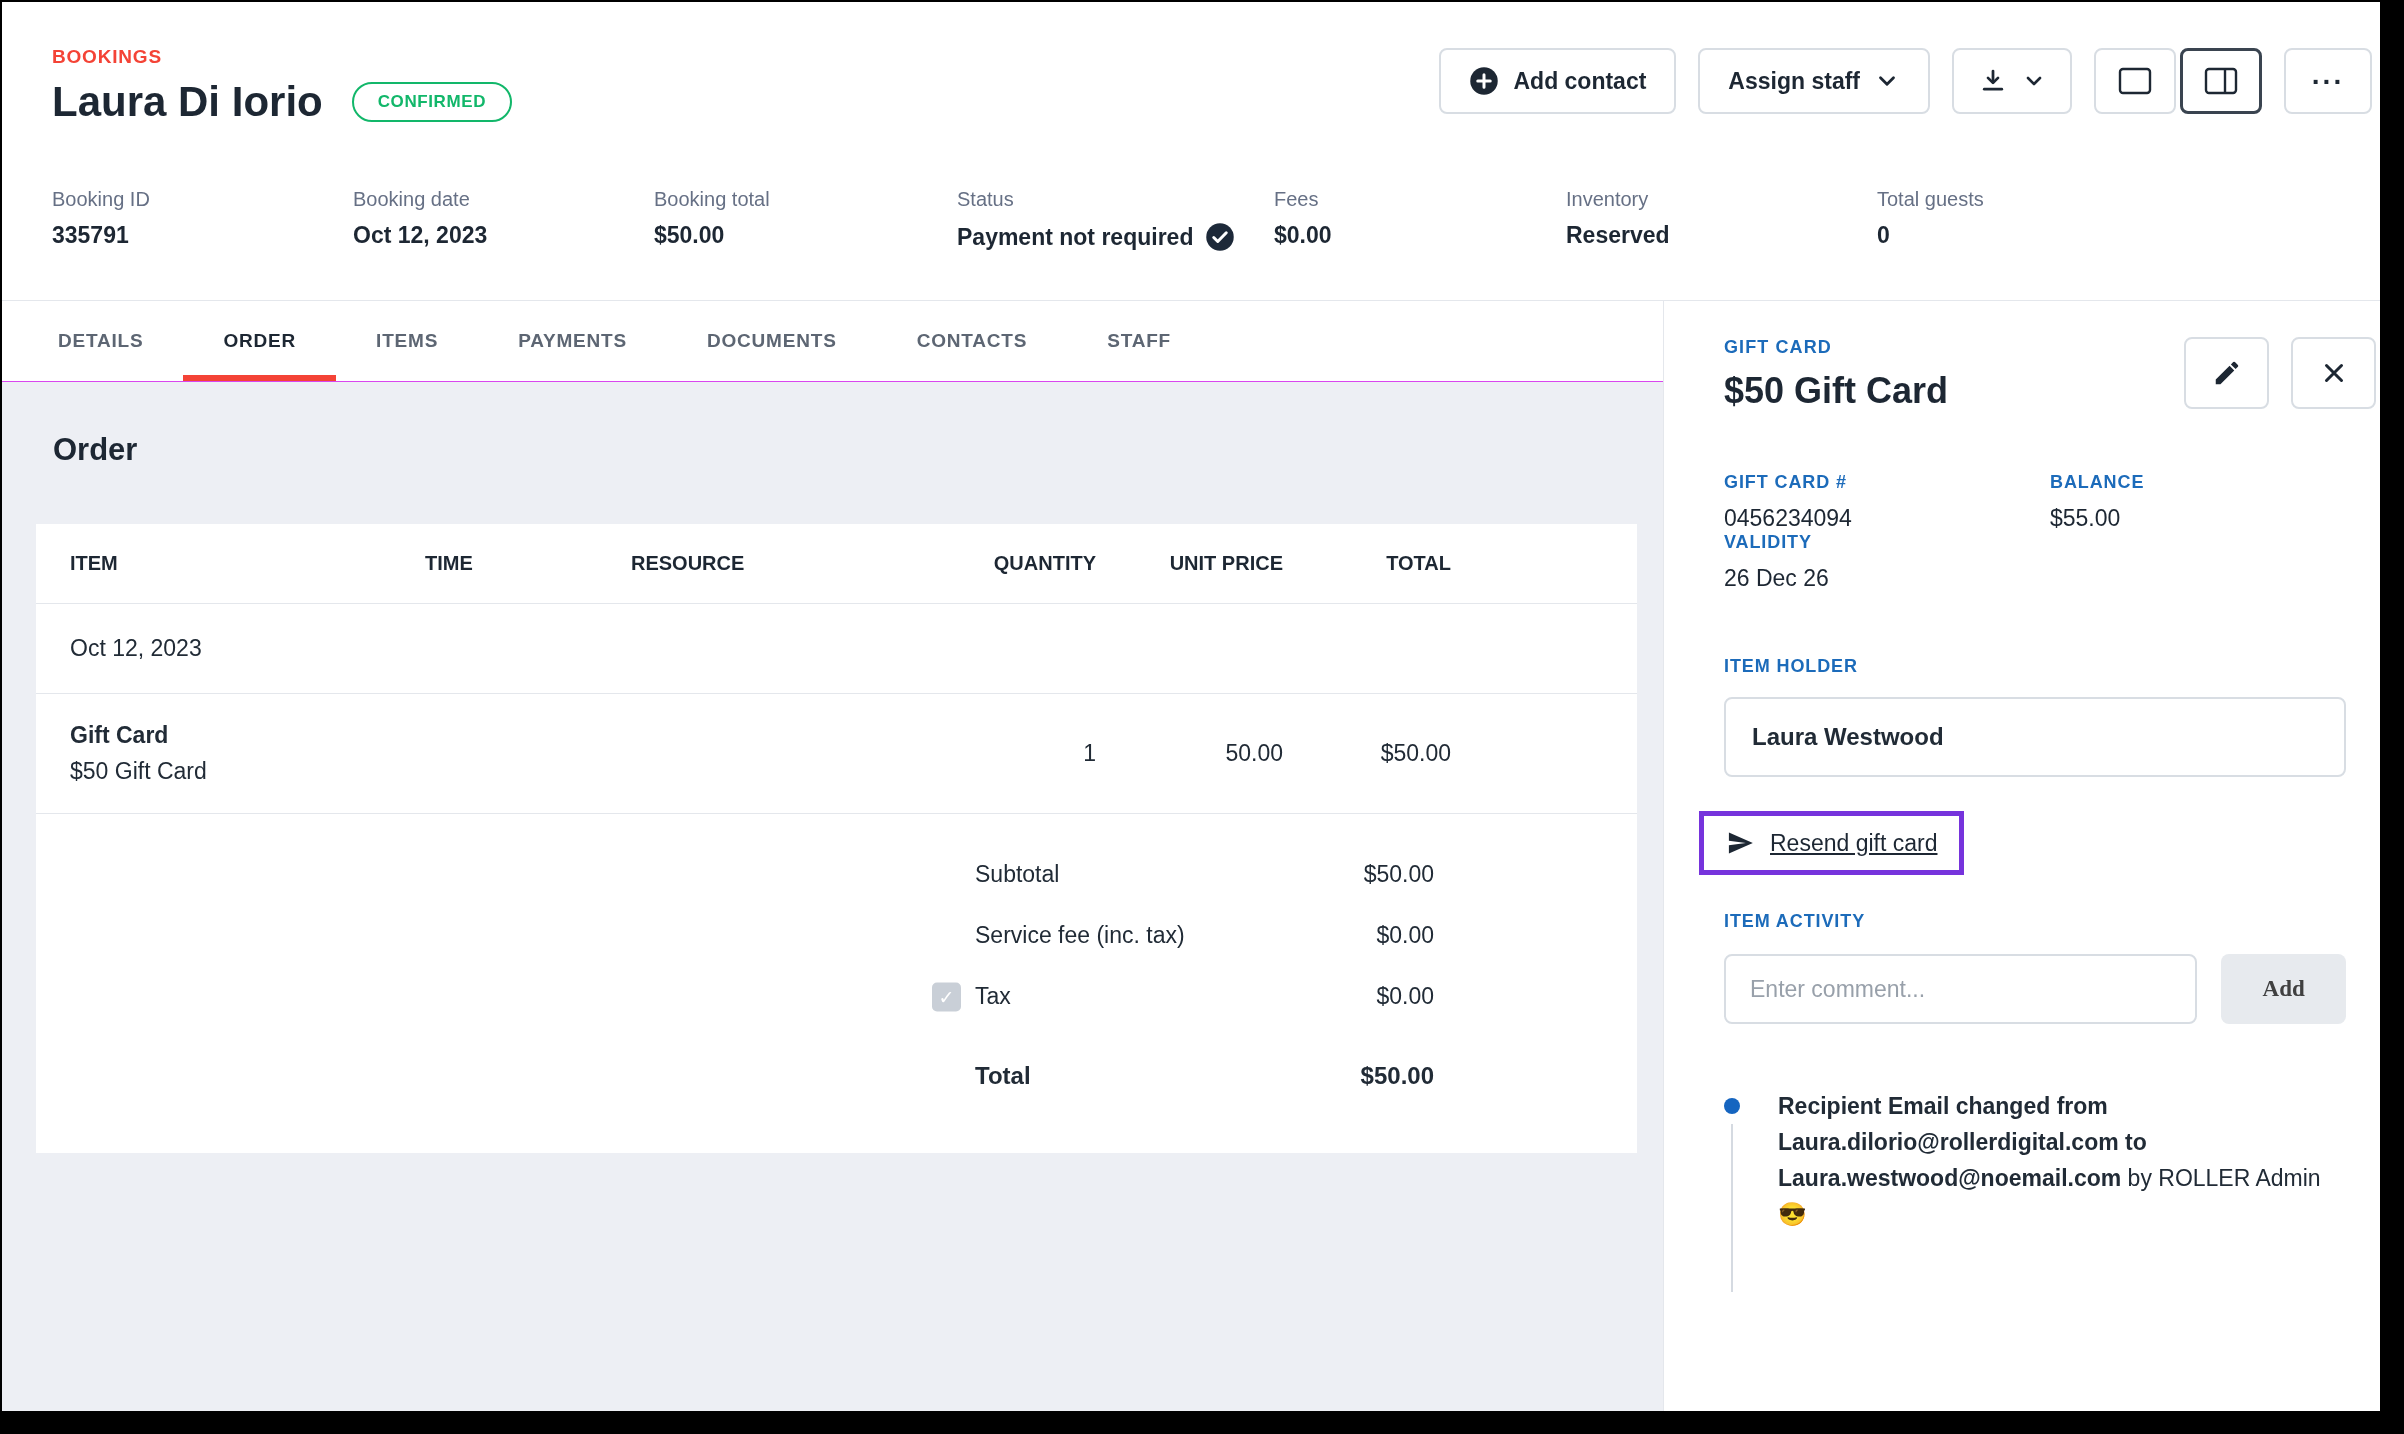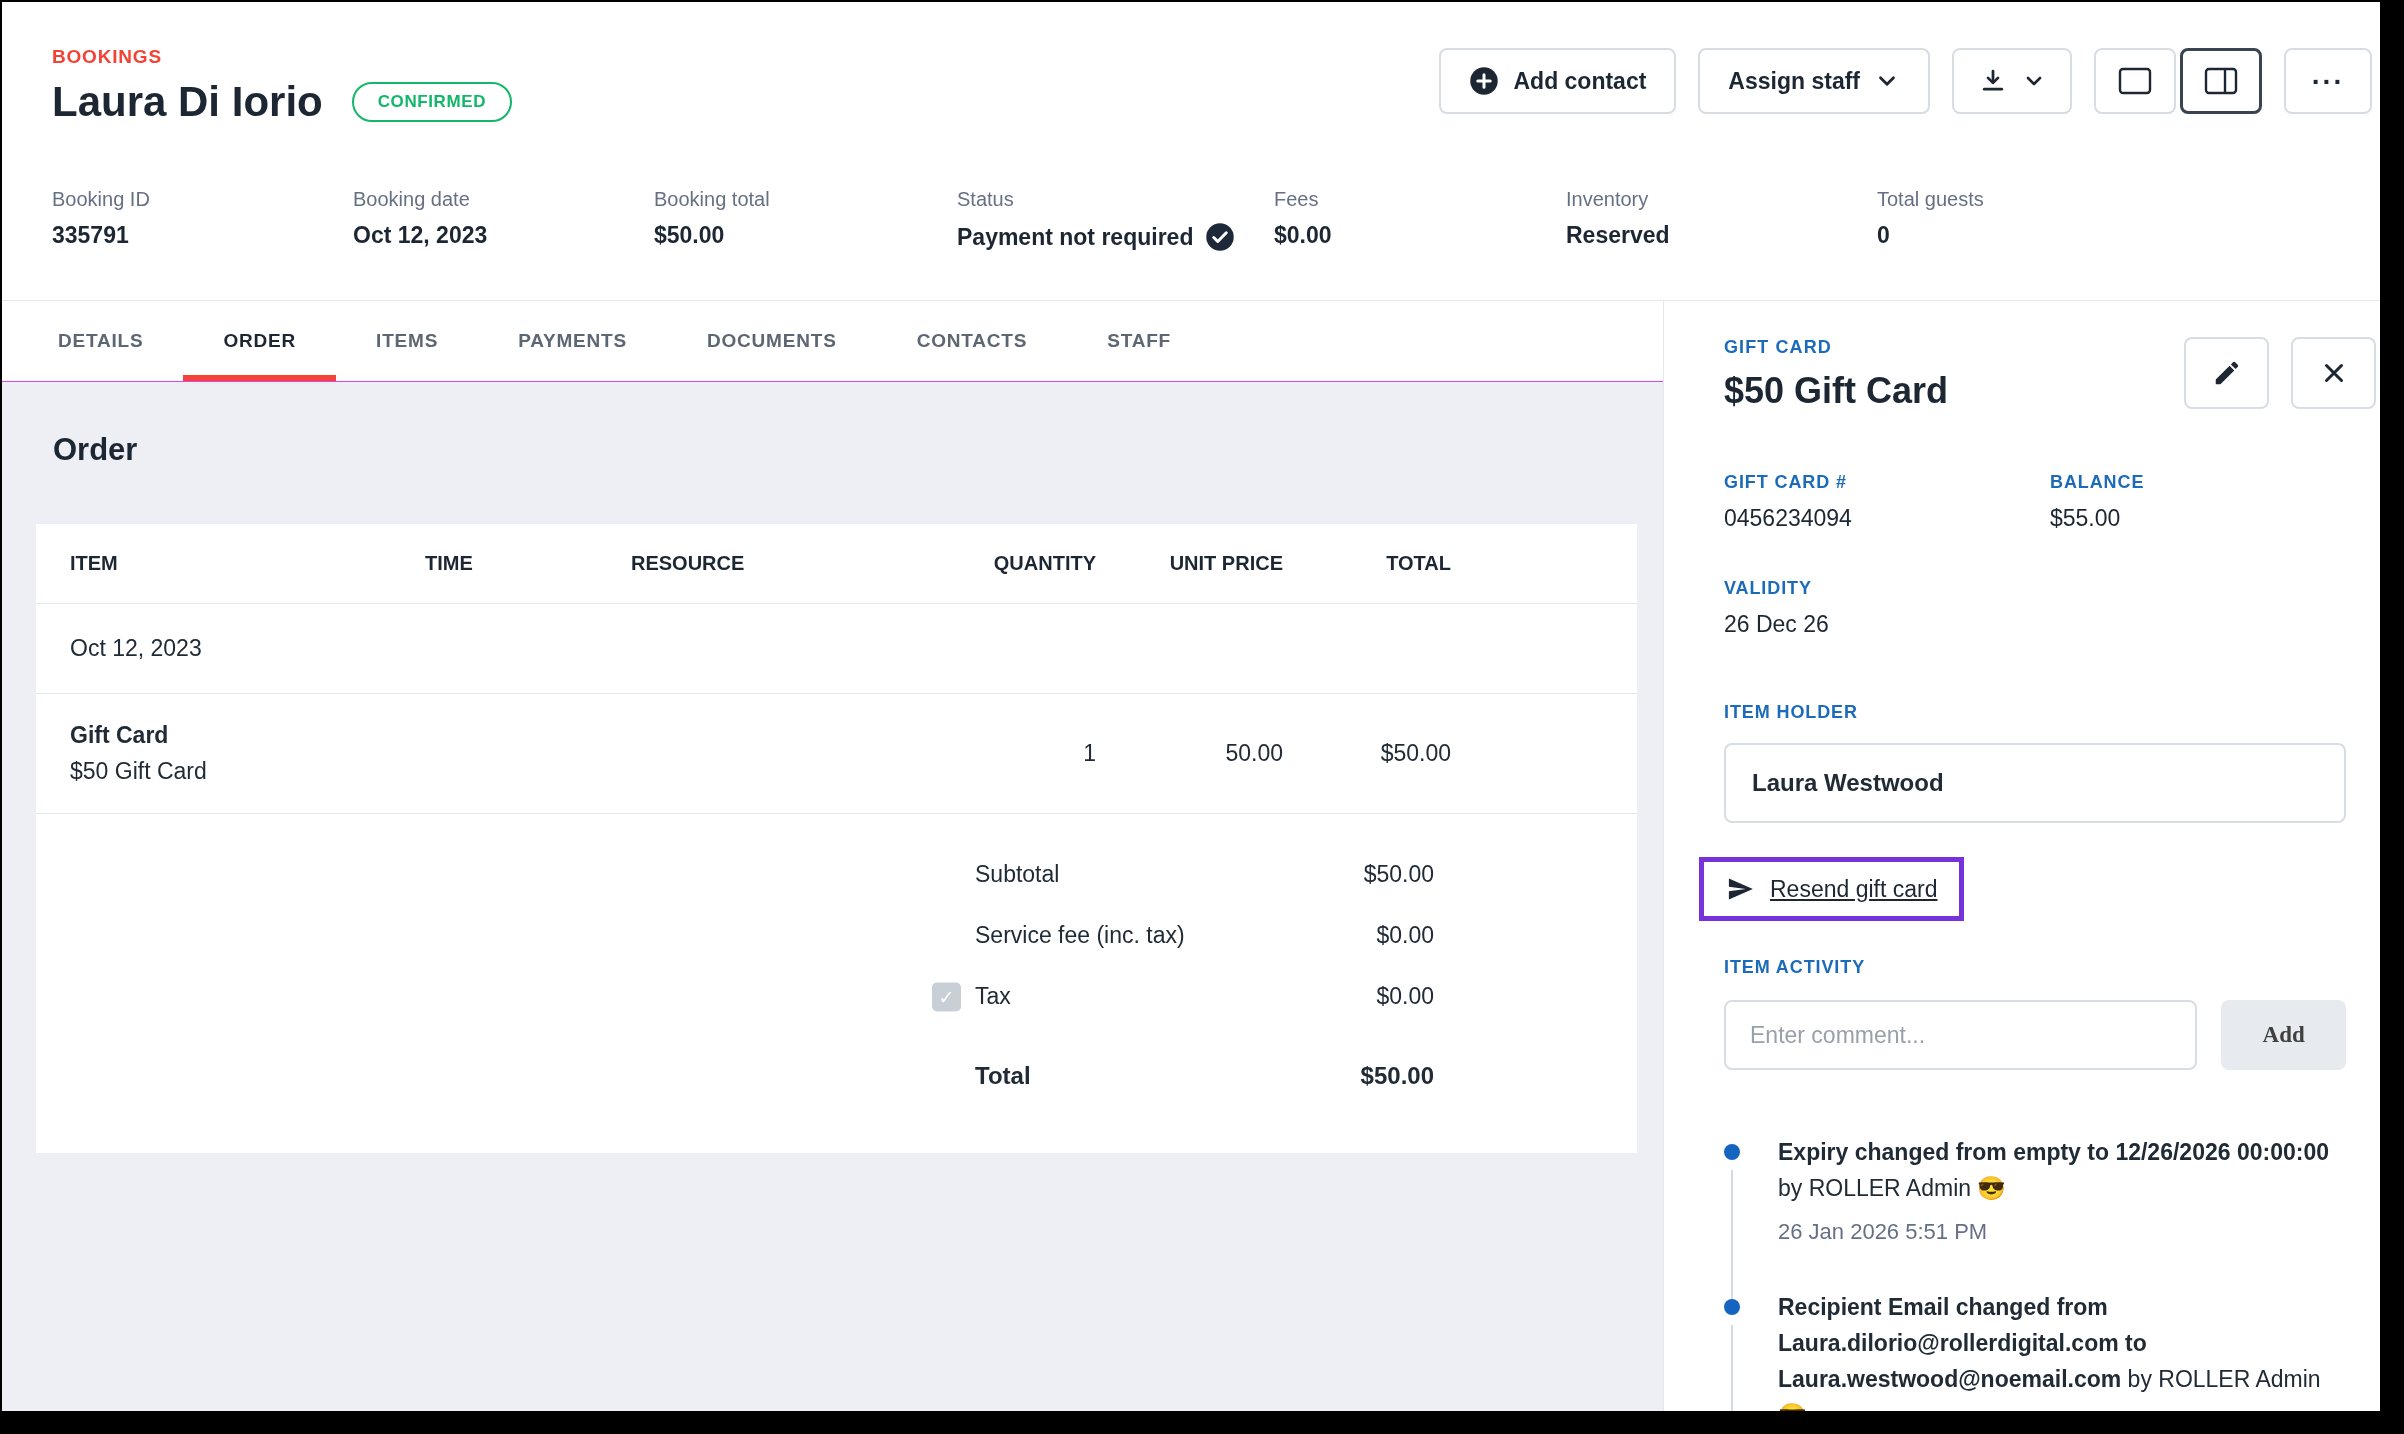--- a/index.html
+++ b/index.html
@@ -81,21 +81,21 @@
   
   .panel { width:717px; background:#fff; border-left:1px solid #e4e7ec;
     padding:36px 34px 0 60px; overflow:hidden; }
   .panel-head { display:flex; justify-content:space-between; align-items:flex-start; }
   .ptype { color:#1c6bba; font-weight:700; font-size:18px; letter-spacing:1.1px; }
   .ptitle { font-size:36px; font-weight:700; margin-top:12px; color:#1d2733; }
   .phead-actions { display:flex; gap:22px; margin-right:-30px; }
   .icon-sq { width:85px; height:72px; border:2px solid #d8dde3; border-radius:8px; background:#fff;
     display:flex; align-items:center; justify-content:center; cursor:pointer; }
 
-  .pgrid { display:grid; grid-template-columns:326px 1fr; row-gap:46px; margin-top:60px; }
+  .pgrid { display:grid; grid-template-columns:326px 1fr; margin-top:60px; }
   .plabel { color:#1c6bba; font-weight:700; font-size:18px; letter-spacing:.9px; }
   .pvalue { margin-top:12px; font-size:23px; color:#1d2733; }
 
   .holder-section { margin-top:64px; }
   .holder-box { margin-top:20px; width:622px; height:80px; border:2px solid #d8dde3; border-radius:8px;
     display:flex; align-items:center; padding-left:26px; font-size:24px; font-weight:700; cursor:default; }
 
   .resend-wrap { margin-top:34px; margin-left:-25px; display:inline-flex; align-items:center; gap:16px;
     border:5px solid #7633dc; padding:13px 22px; cursor:pointer; }
   .resend-link { font-size:23px; color:#1d2733; text-decoration:underline; }
@@ -345,28 +345,20 @@
       </div>
 
       <div class="plabel activity-label">ITEM ACTIVITY</div>
 
       <div class="comment-row">
         <input class="comment-input" type="text" placeholder="Enter comment..." style="">
         <button class="add-btn">Add</button>
       </div>
 
       <div class="timeline">
-        <div class="event">
-          <span class="event-dot"></span>
-          <span class="event-line"></span>
-          <div class="event-text">
-            <span class="bold">Expiry changed from empty to 12/26/2026 00:00:00</span><span> by ROLLER Admin 😎</span>
-          </div>
-          <div class="event-time">26 Jan 2026 5:51 PM</div>
-        </div>
 
         <div class="event">
           <span class="event-dot"></span>
           <span class="event-line"></span>
           <div class="event-text">
             <span class="bold">Recipient Email changed from Laura.dilorio@rollerdigital.com to Laura.westwood@noemail.com</span><span> by ROLLER Admin 😎</span>
           </div>
           <div class="event-time"></div>
         </div>
       </div>

